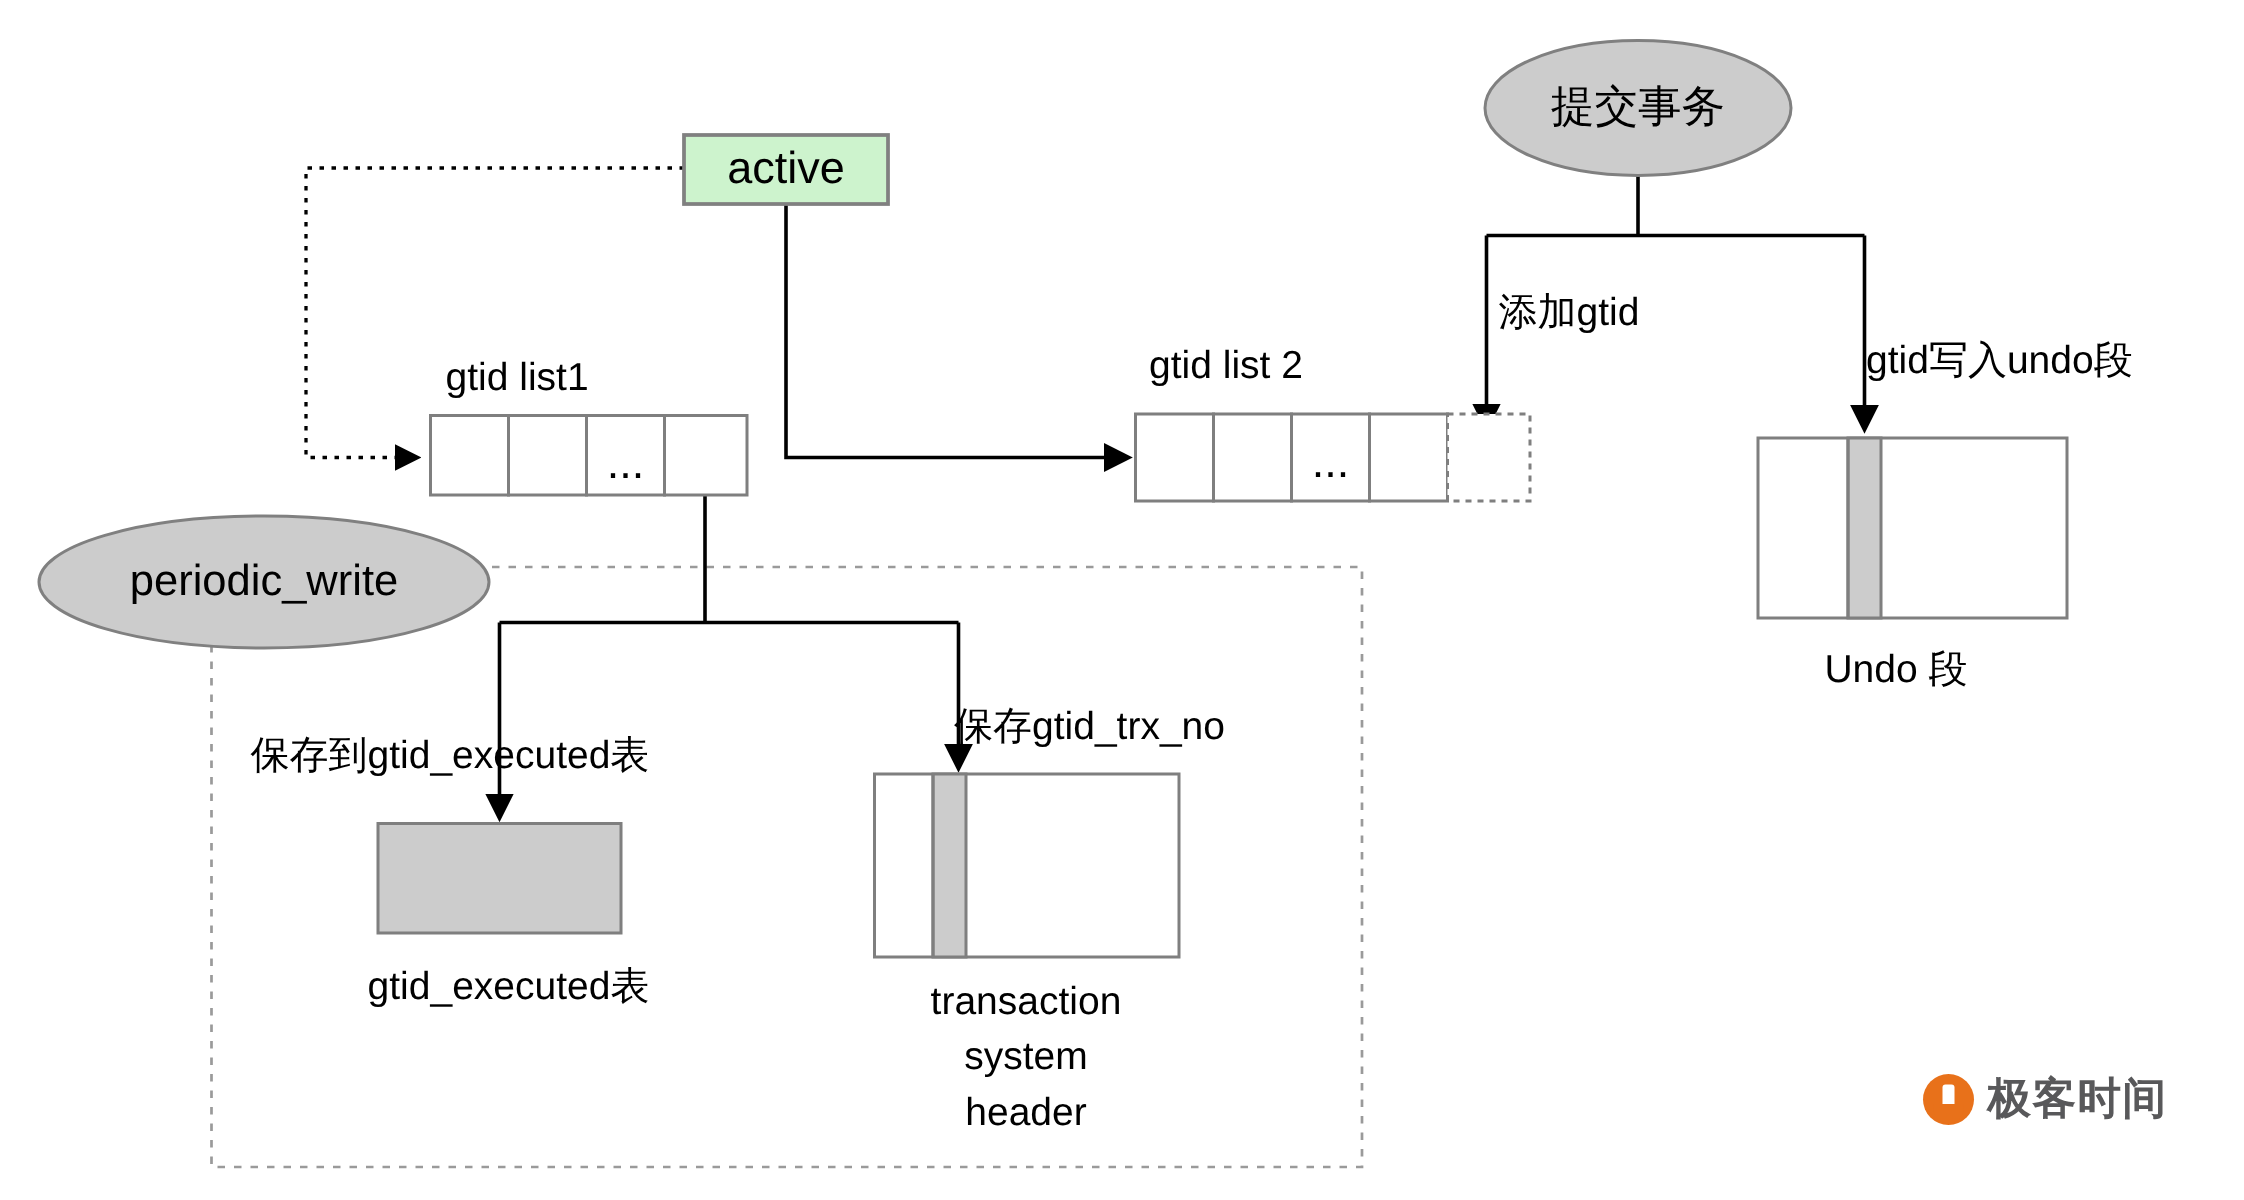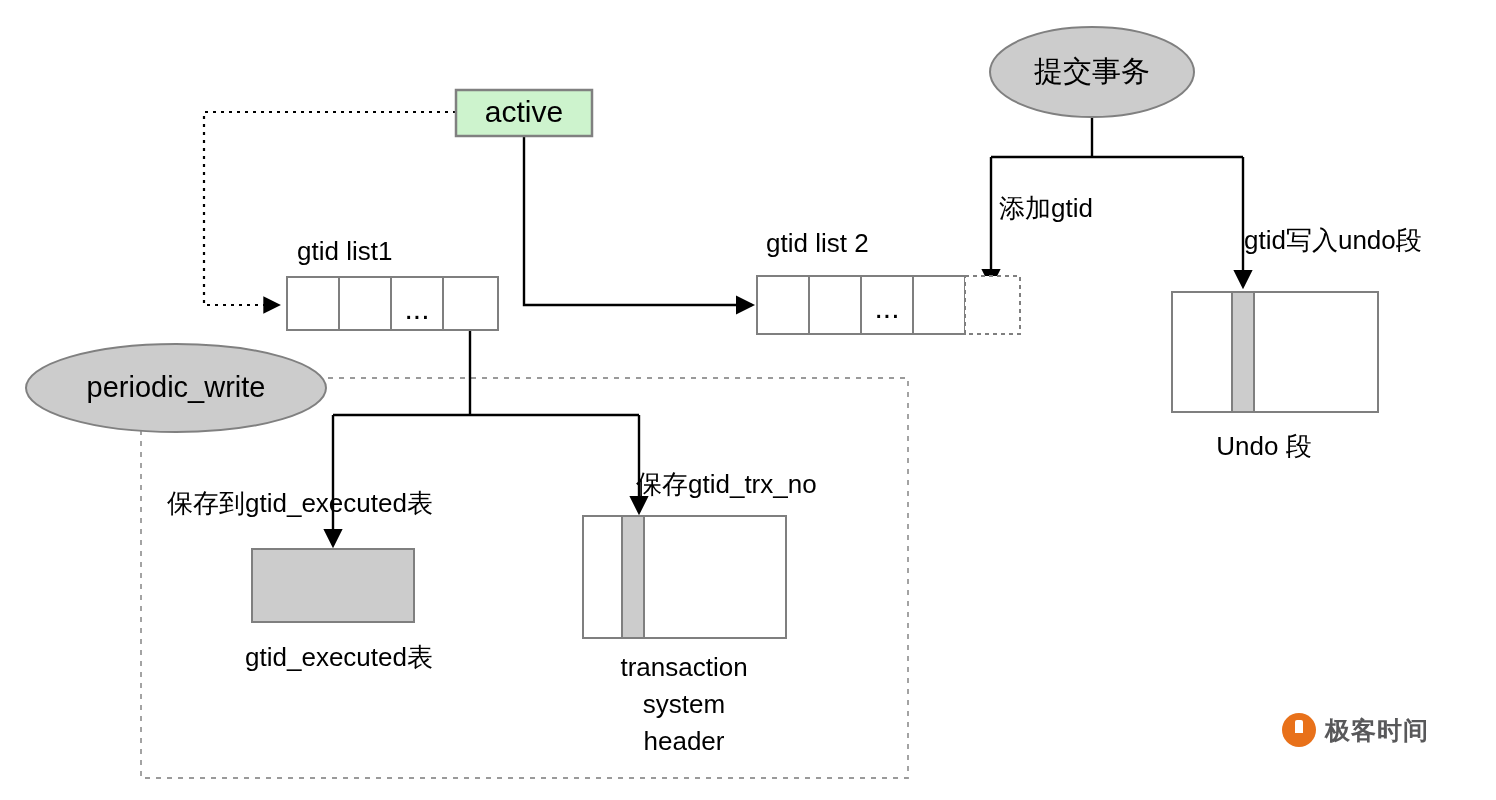--- a/index.html
+++ b/index.html
@@ -120,21 +120,21 @@
     left: 7px;
     top: 20px;
     width: 20px;
     height: 13px;
     background: #e8711a;
     border-radius: 0 0 10px 10px;
     z-index: 2;
   }
   #watermark .wm-text {
     font-family: "DejaVu Sans", "Liberation Sans", sans-serif;
-    font-size: 25px;
+    font-size: 29px;
     color: #58585a;
     letter-spacing: 1px;
     font-weight: 600;
   }
 </style>
 </head>
 <body>
 
 <div id="canvas">
 

